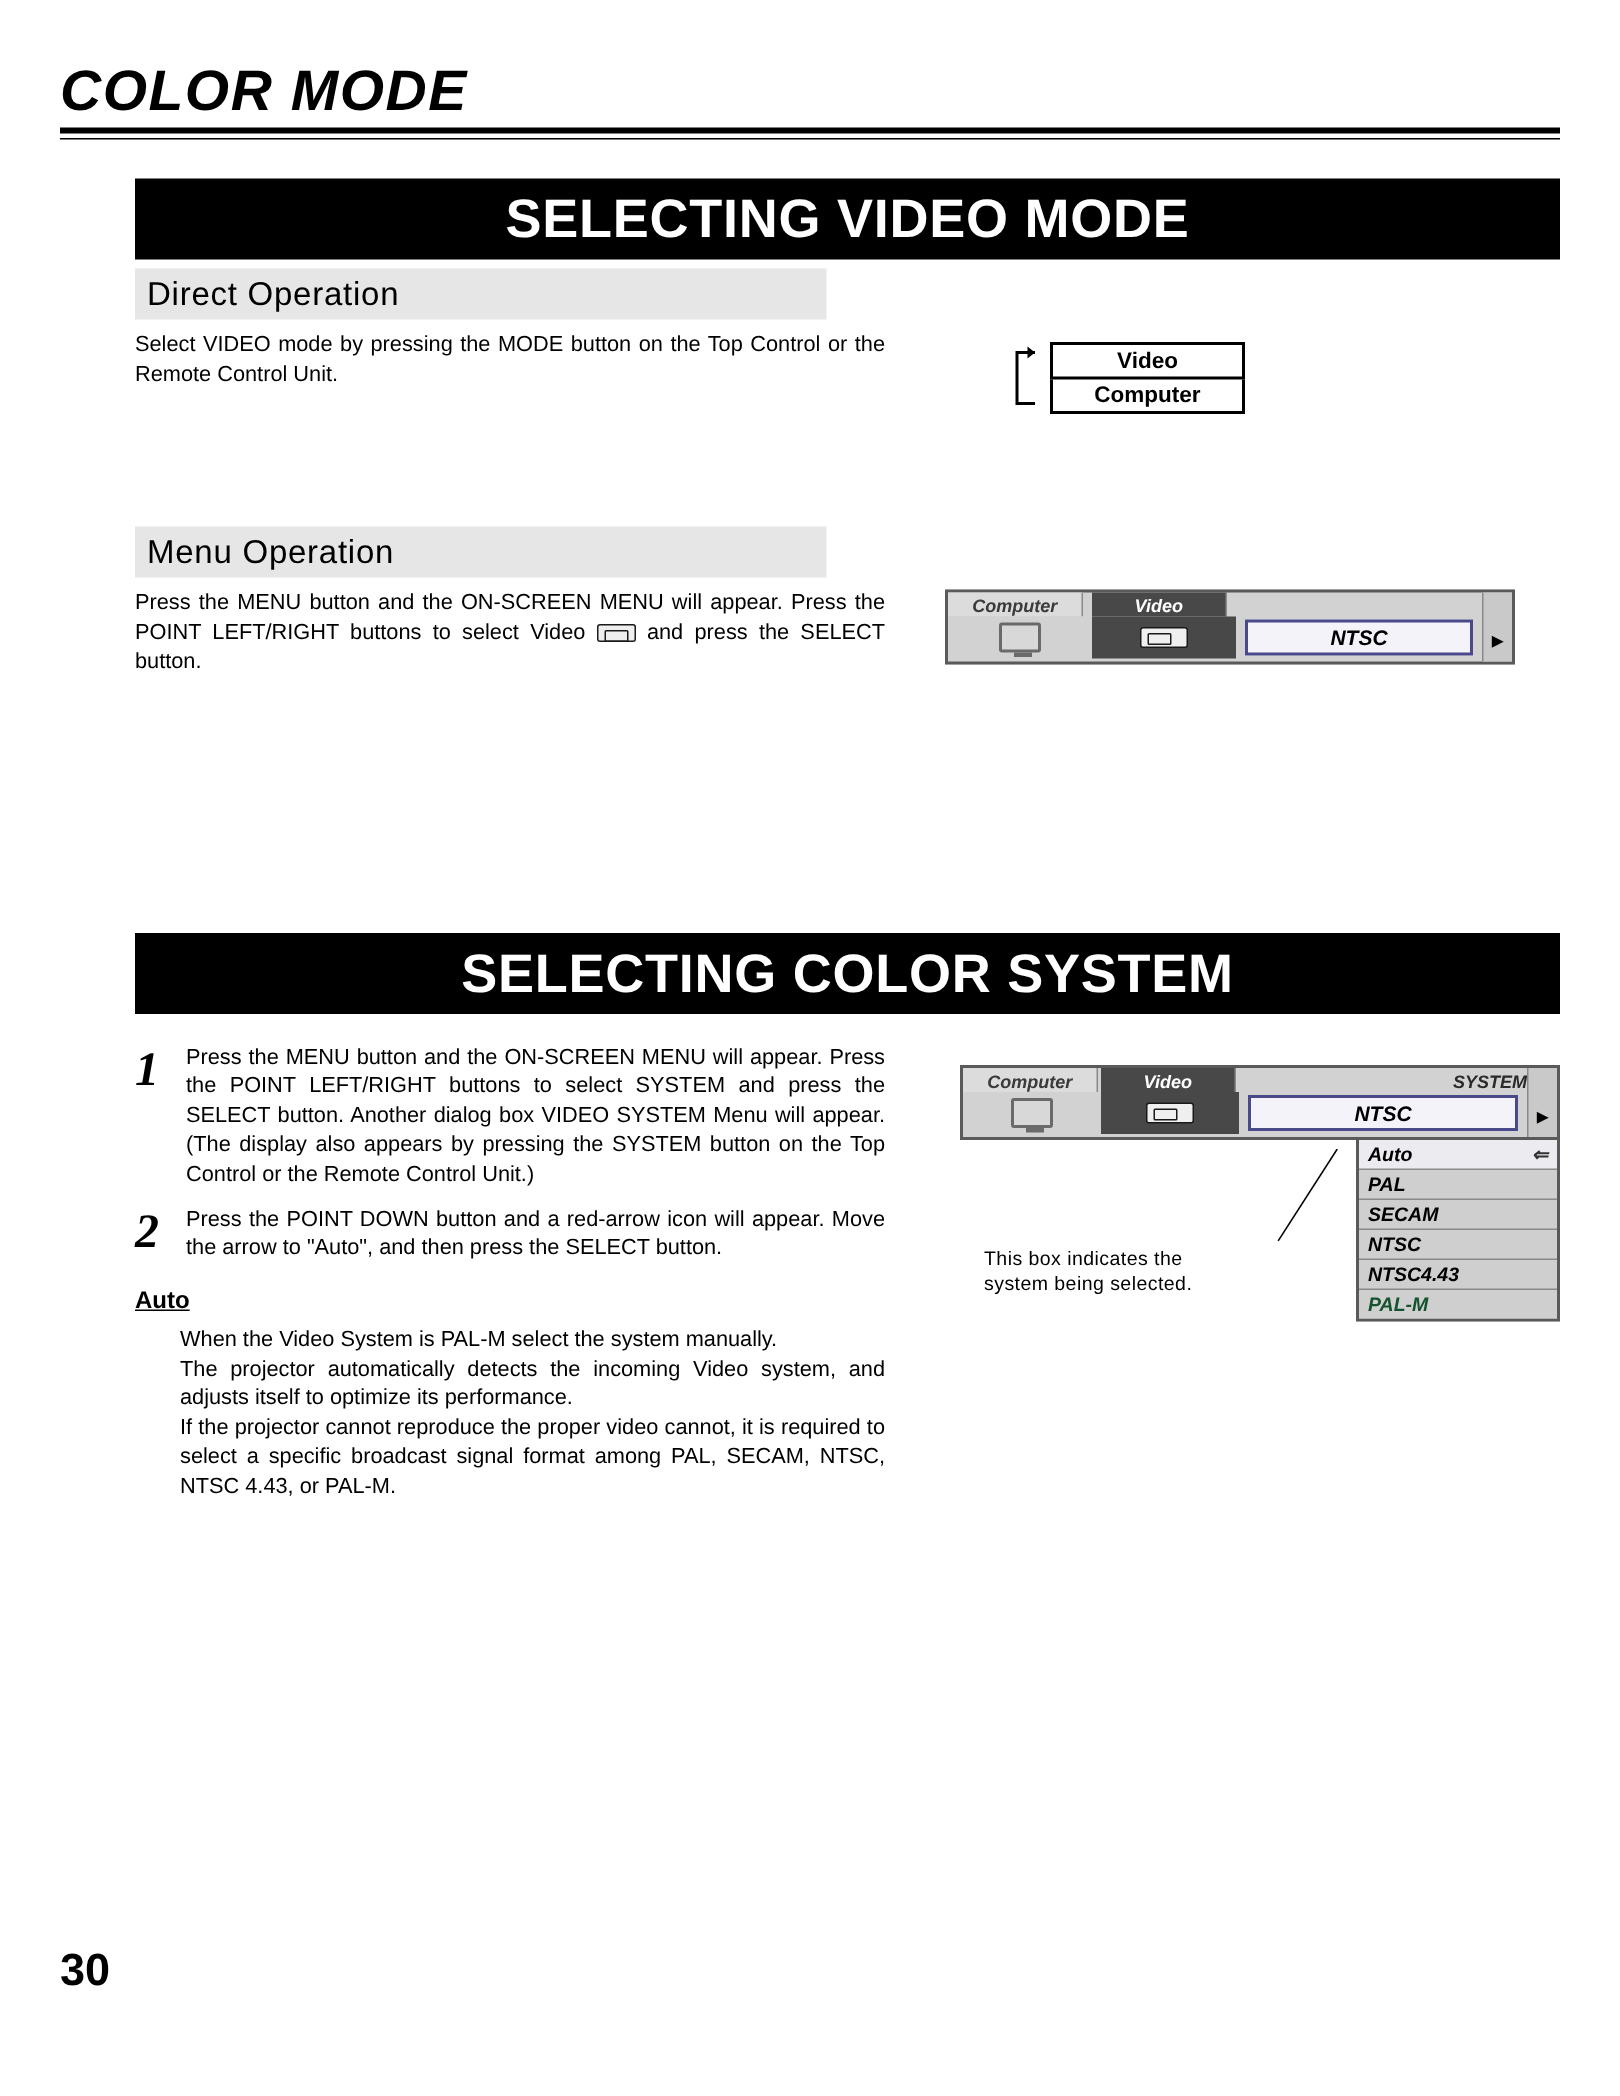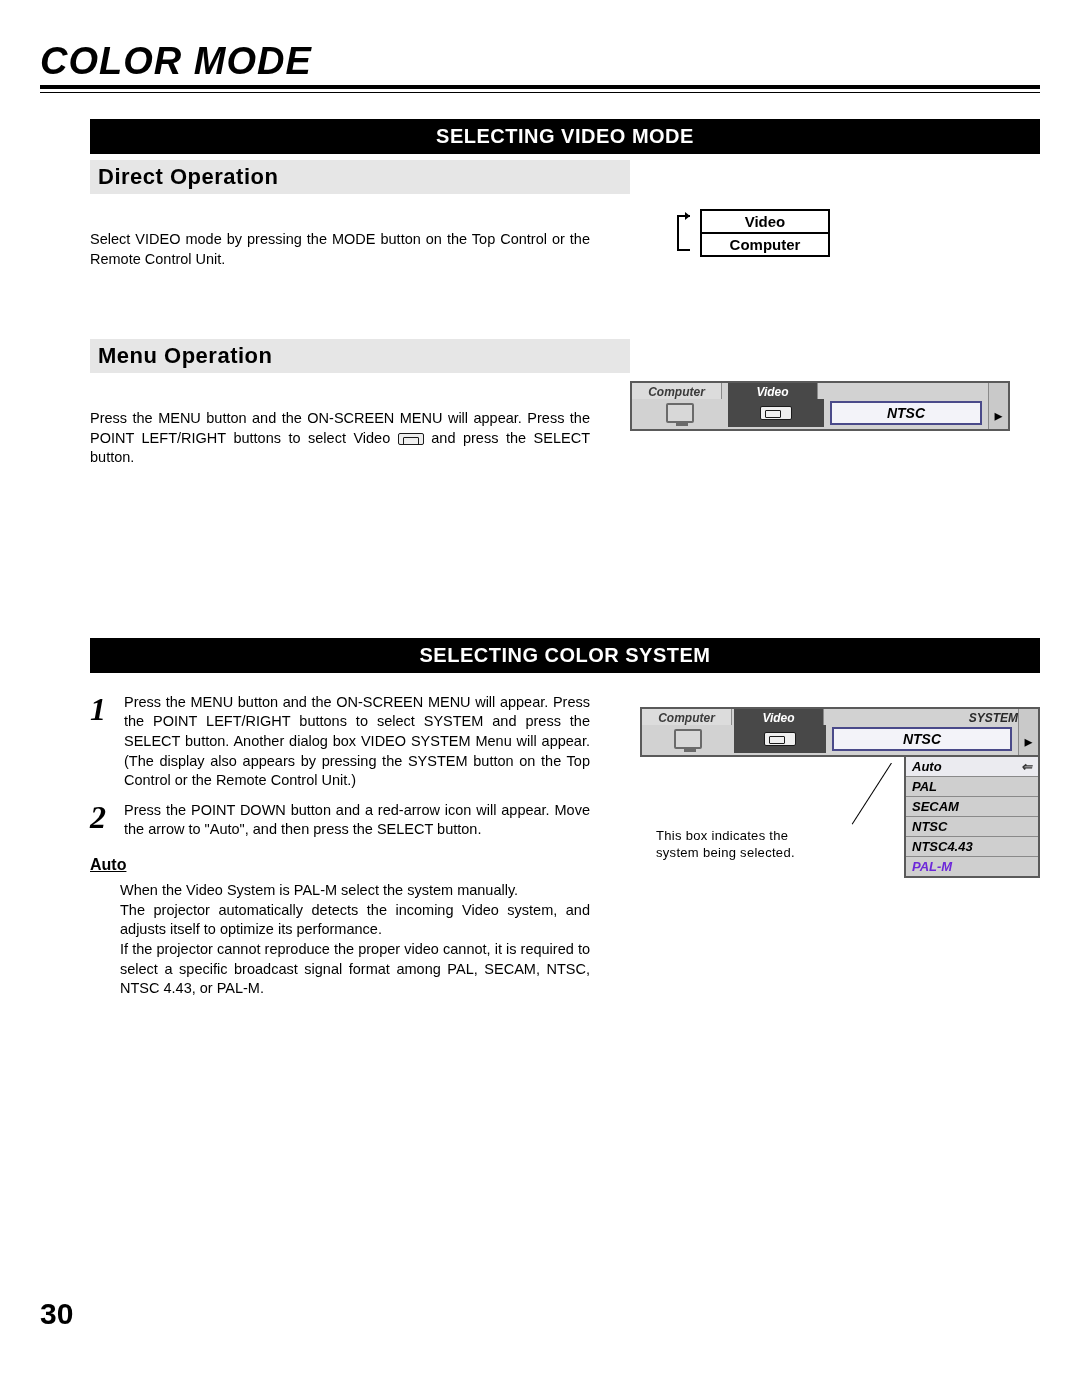--- a/index.html
+++ b/index.html
@@ -22,52 +22,52 @@
   .title-rule {
     border-top: 4px solid #000;
     border-bottom: 1px solid #000;
     height: 8px;
     margin-bottom: 26px;
   }
   .blackbar {
     background: #000;
     color: #fff;
     font-weight: 700;
-    font-size: 20px;
+    font-size: 36px;
     text-align: center;
     padding: 6px 0;
     margin-left: 50px;
     margin-bottom: 6px;
     letter-spacing: 0.5px;
   }
   .graybar {
     background: #e6e6e6;
-    font-weight: 700;
+    font-weight: 400;
     font-size: 22px;
     padding: 4px 8px;
-    width: 540px;
+    width: 461px;
     margin-left: 50px;
     margin-bottom: 8px;
     letter-spacing: 0.5px;
   }
   .two-col {
     display: flex;
     margin-left: 50px;
     margin-bottom: 30px;
   }
   .left-col {
     flex: 0 0 500px;
     font-size: 14.5px;
     line-height: 1.35;
   }
   .right-col {
     flex: 1;
     padding-left: 40px;
   }
-  .body-text { text-align: justify; margin-top: 28px; }
+  .body-text { text-align: justify; }
   .step-row { display: flex; margin-bottom: 10px; }
   .step-num {
     font-family: "Times New Roman", serif;
     font-style: italic;
     font-size: 32px;
     font-weight: 700;
     width: 34px;
     line-height: 1;
     flex-shrink: 0;
   }
@@ -321,21 +321,21 @@
                 <line x1="50" y1="0" x2="5" y2="70" stroke="#000" stroke-width="1.2"></line>
               </svg>
           </div>
         </div>
         <div class="sys-list" id="sys-list">
             <div class="sys-item selected">Auto<span style="color: rgb(51, 51, 51);">⇐</span></div>
             <div class="sys-item">PAL</div>
             <div class="sys-item">SECAM</div>
             <div class="sys-item">NTSC</div>
             <div class="sys-item">NTSC4.43</div>
-            <div class="sys-item" style="color: #6d28d9;">PAL-M</div>
+            <div class="sys-item" style="color: #14532d;">PAL-M</div>
           </div>
       </div>
     </div>
 
     <div class="annot" style="margin-left:26px;margin-top:-50px">This box indicates the system being selected.</div>
   </div>
 </div>
 
 <div class="page-num">30</div>
 

